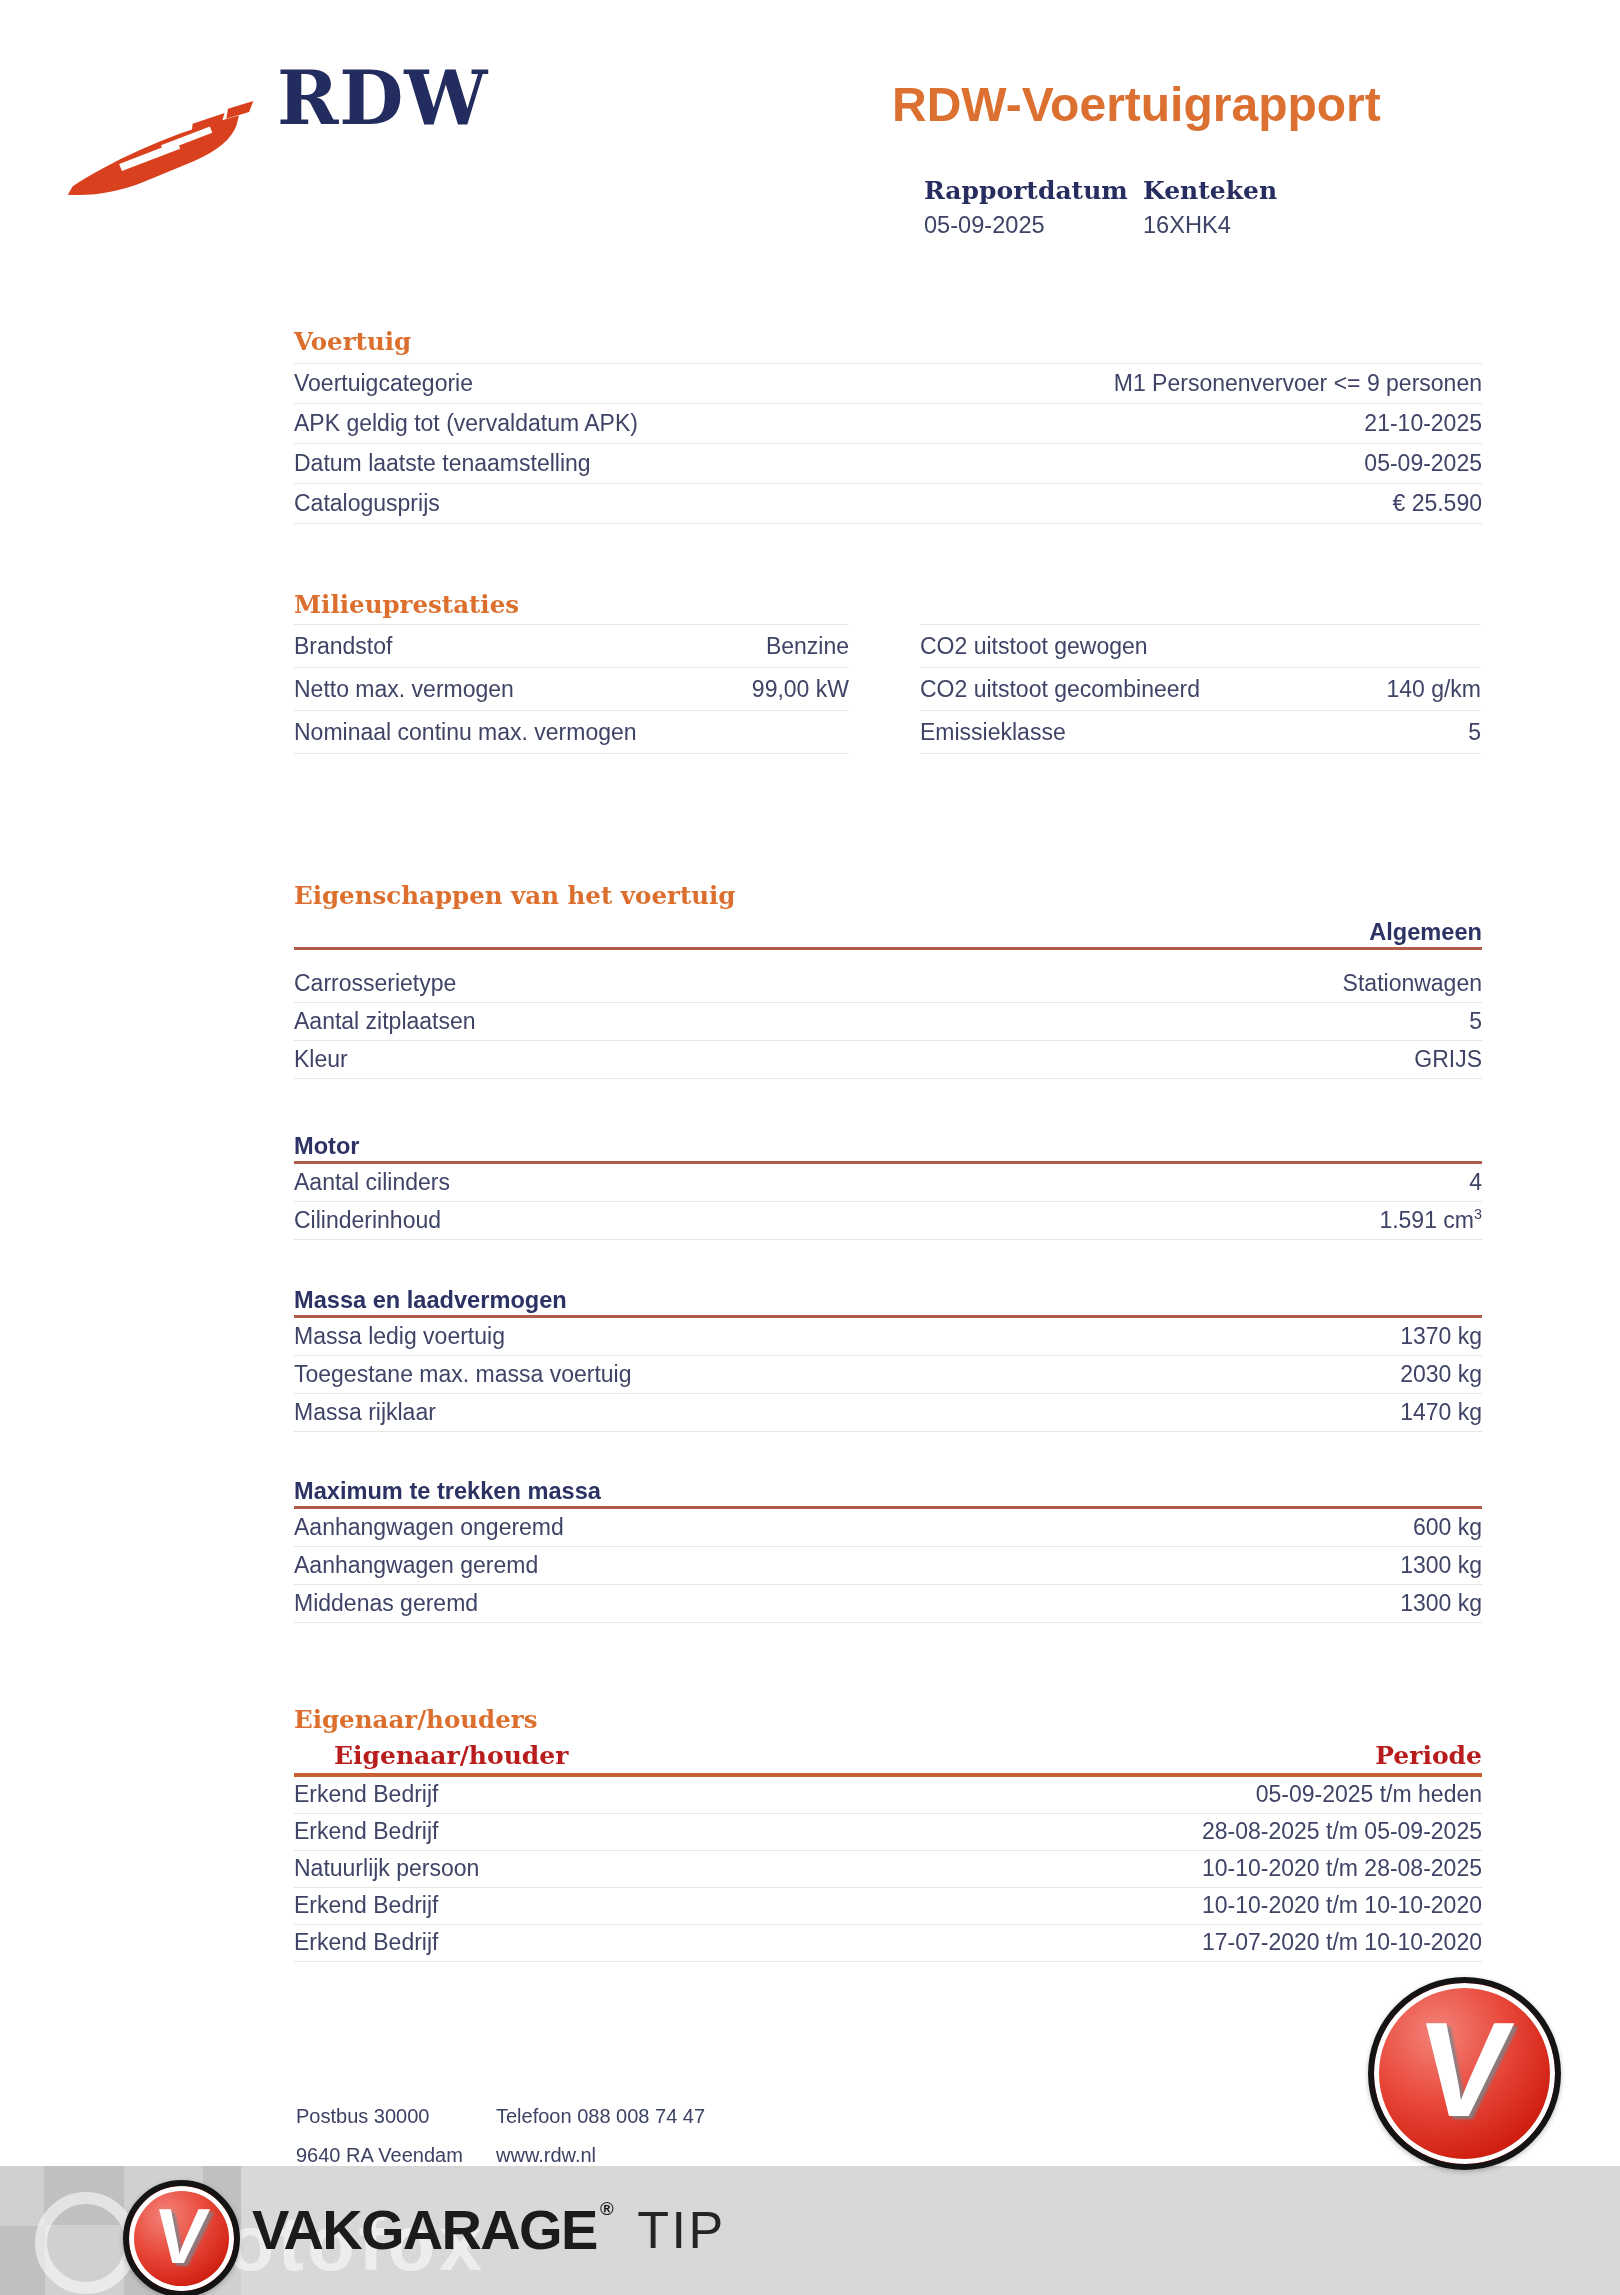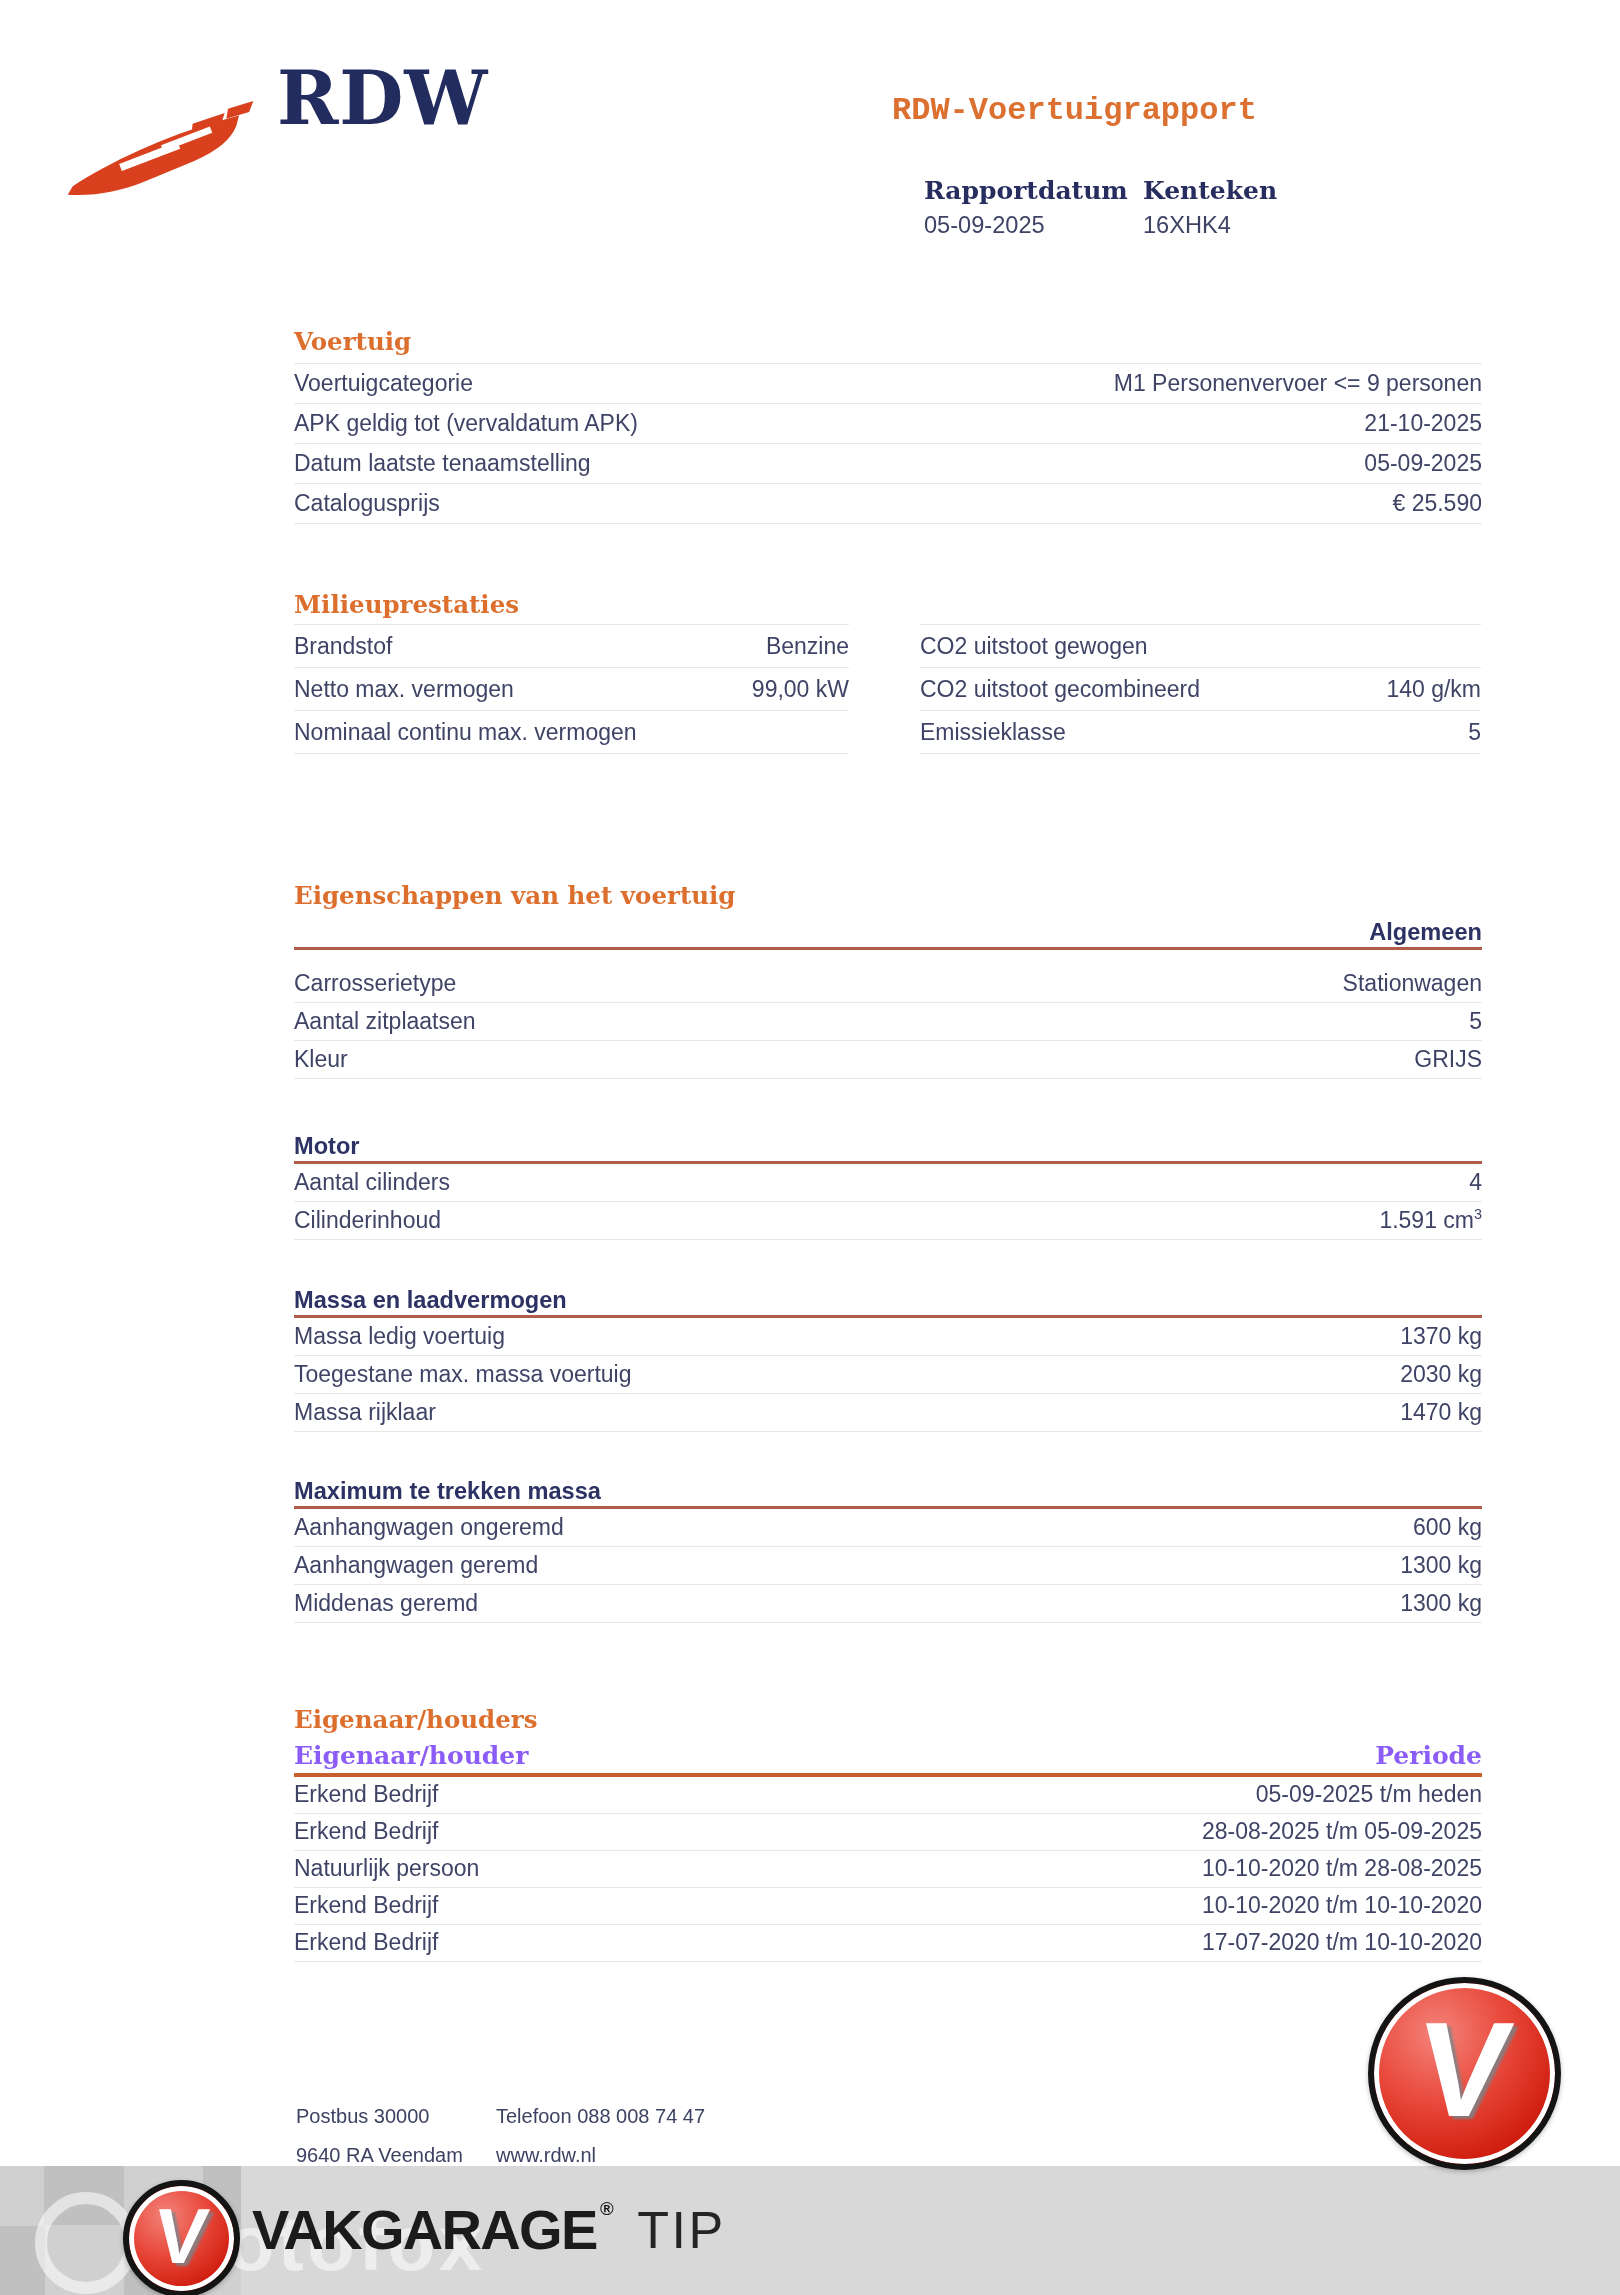--- a/index.html
+++ b/index.html
@@ -3,32 +3,32 @@
 <meta charset="utf-8">
 <style>
   html,body{margin:0;padding:0;background:#fff;}
   .page{position:relative;width:1621px;height:2295px;background:#ffffff;overflow:hidden;
         font-family:"Liberation Sans",sans-serif;color:#3f4466;}
 
   
   .feather{position:absolute;left:66px;top:100px;}
   .wordmark{position:absolute;left:277px;top:68px;font-family:"DejaVu Serif",serif;
             font-weight:700;font-size:74px;line-height:61px;color:#232c5e;letter-spacing:0.8px;}
-  .doc-title{position:absolute;left:892px;top:83px;font-family:Liberation Mono, monospace;
-             font-weight:700;font-size:32px;line-height:56px;color:#dc7030;}
+  .doc-title{position:absolute;left:892px;top:77px;font-family:Liberation Sans, sans-serif;
+             font-weight:700;font-size:48px;line-height:56px;color:#dc7030;}
   .meta-label{position:absolute;top:176px;font-family:"DejaVu Serif",serif;font-weight:700;
               font-size:25px;line-height:30px;color:#272e5f;}
   .meta-value{position:absolute;top:211px;font-size:23.6px;line-height:29px;color:#3f4466;}
   .mx-date{left:893px;margin-left:31px;} .mx-plate{left:1143px;}
 
   
   .sec{position:absolute;left:294px;width:1188px;}
   .h-orange{font-family:"DejaVu Serif",serif;font-weight:700;font-size:24.5px;line-height:32px;color:#dc6f2d;}
   .h-sans{font-family:"Liberation Sans",sans-serif;font-weight:700;font-size:23.6px;line-height:30px;color:#2c3263;}
-  .h-serif{font-family:"DejaVu Serif",serif;font-weight:700;font-size:25px;line-height:34px;color:#8b5cf6;}
+  .h-serif{font-family:"DejaVu Serif",serif;font-weight:700;font-size:25px;line-height:34px;color:#b91c1c;margin-left:40px;}
   .rule-red{height:3.4px;background:#b05c49;}
   .rule-orange{height:3.4px;background:#c85f2f;}
 
   .rtable{border-bottom:1.7px solid #e8e7e5;}
   .row{display:flex;justify-content:space-between;align-items:center;
        border-top:1.7px solid #e8e7e5;height:var(--rh,37px);font-size:23px;color:#3f4466;}
   .row .lbl{white-space:nowrap;}
   .row .val{white-space:nowrap;text-align:right;}
   .val sup{font-size:14.4px;vertical-align:super;line-height:0;}
 

